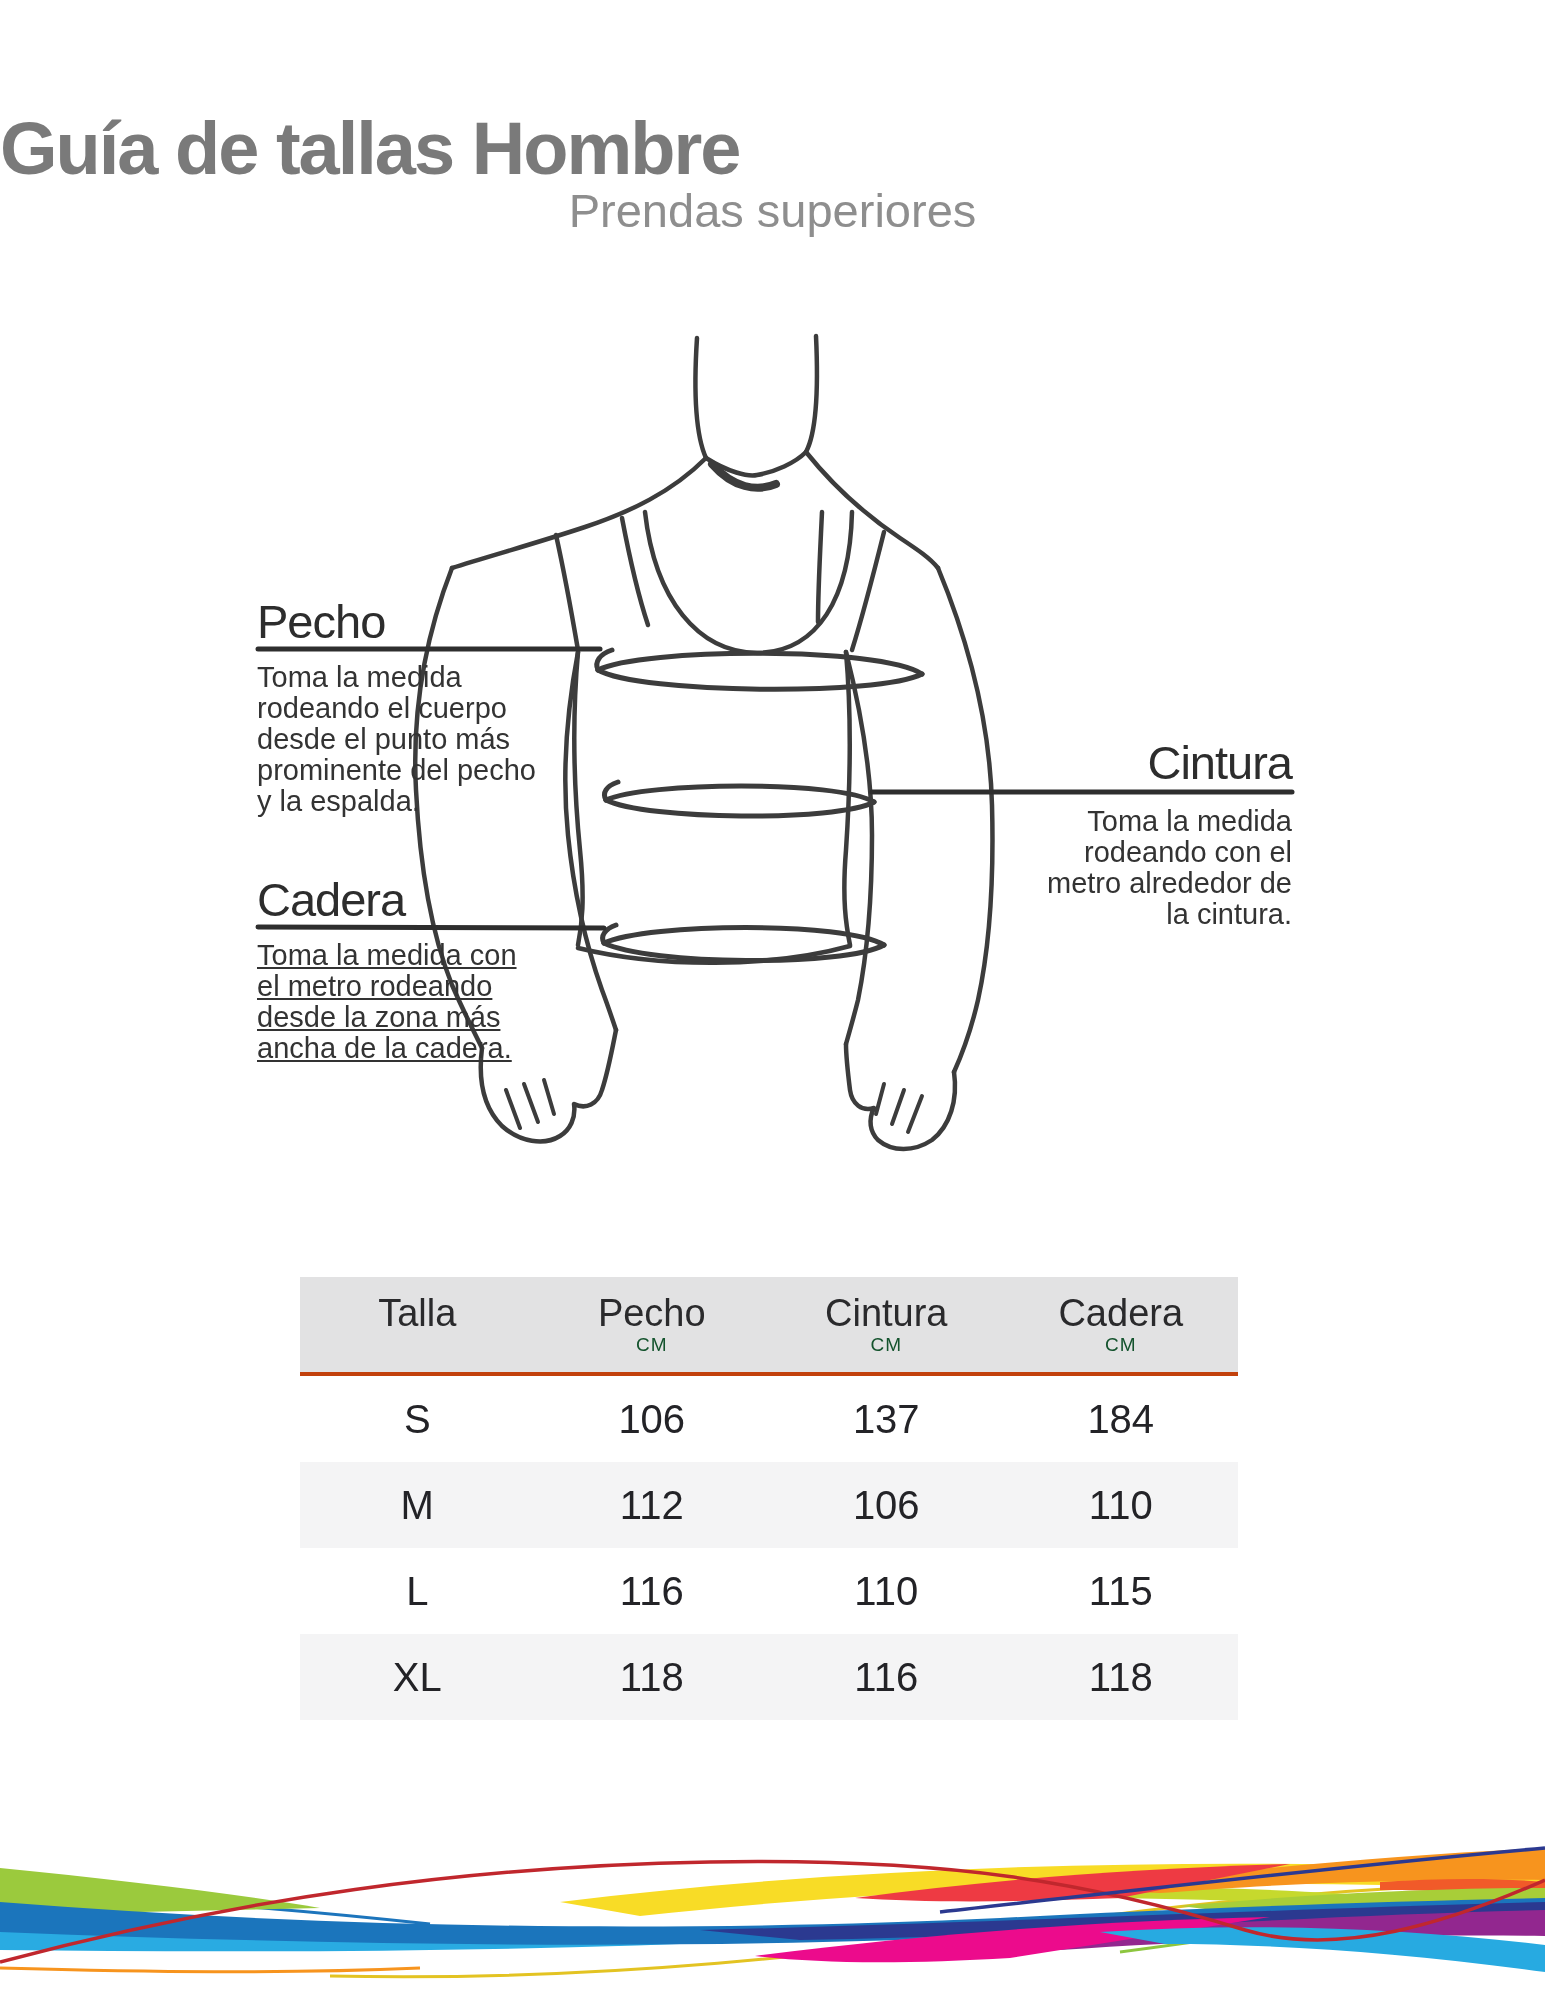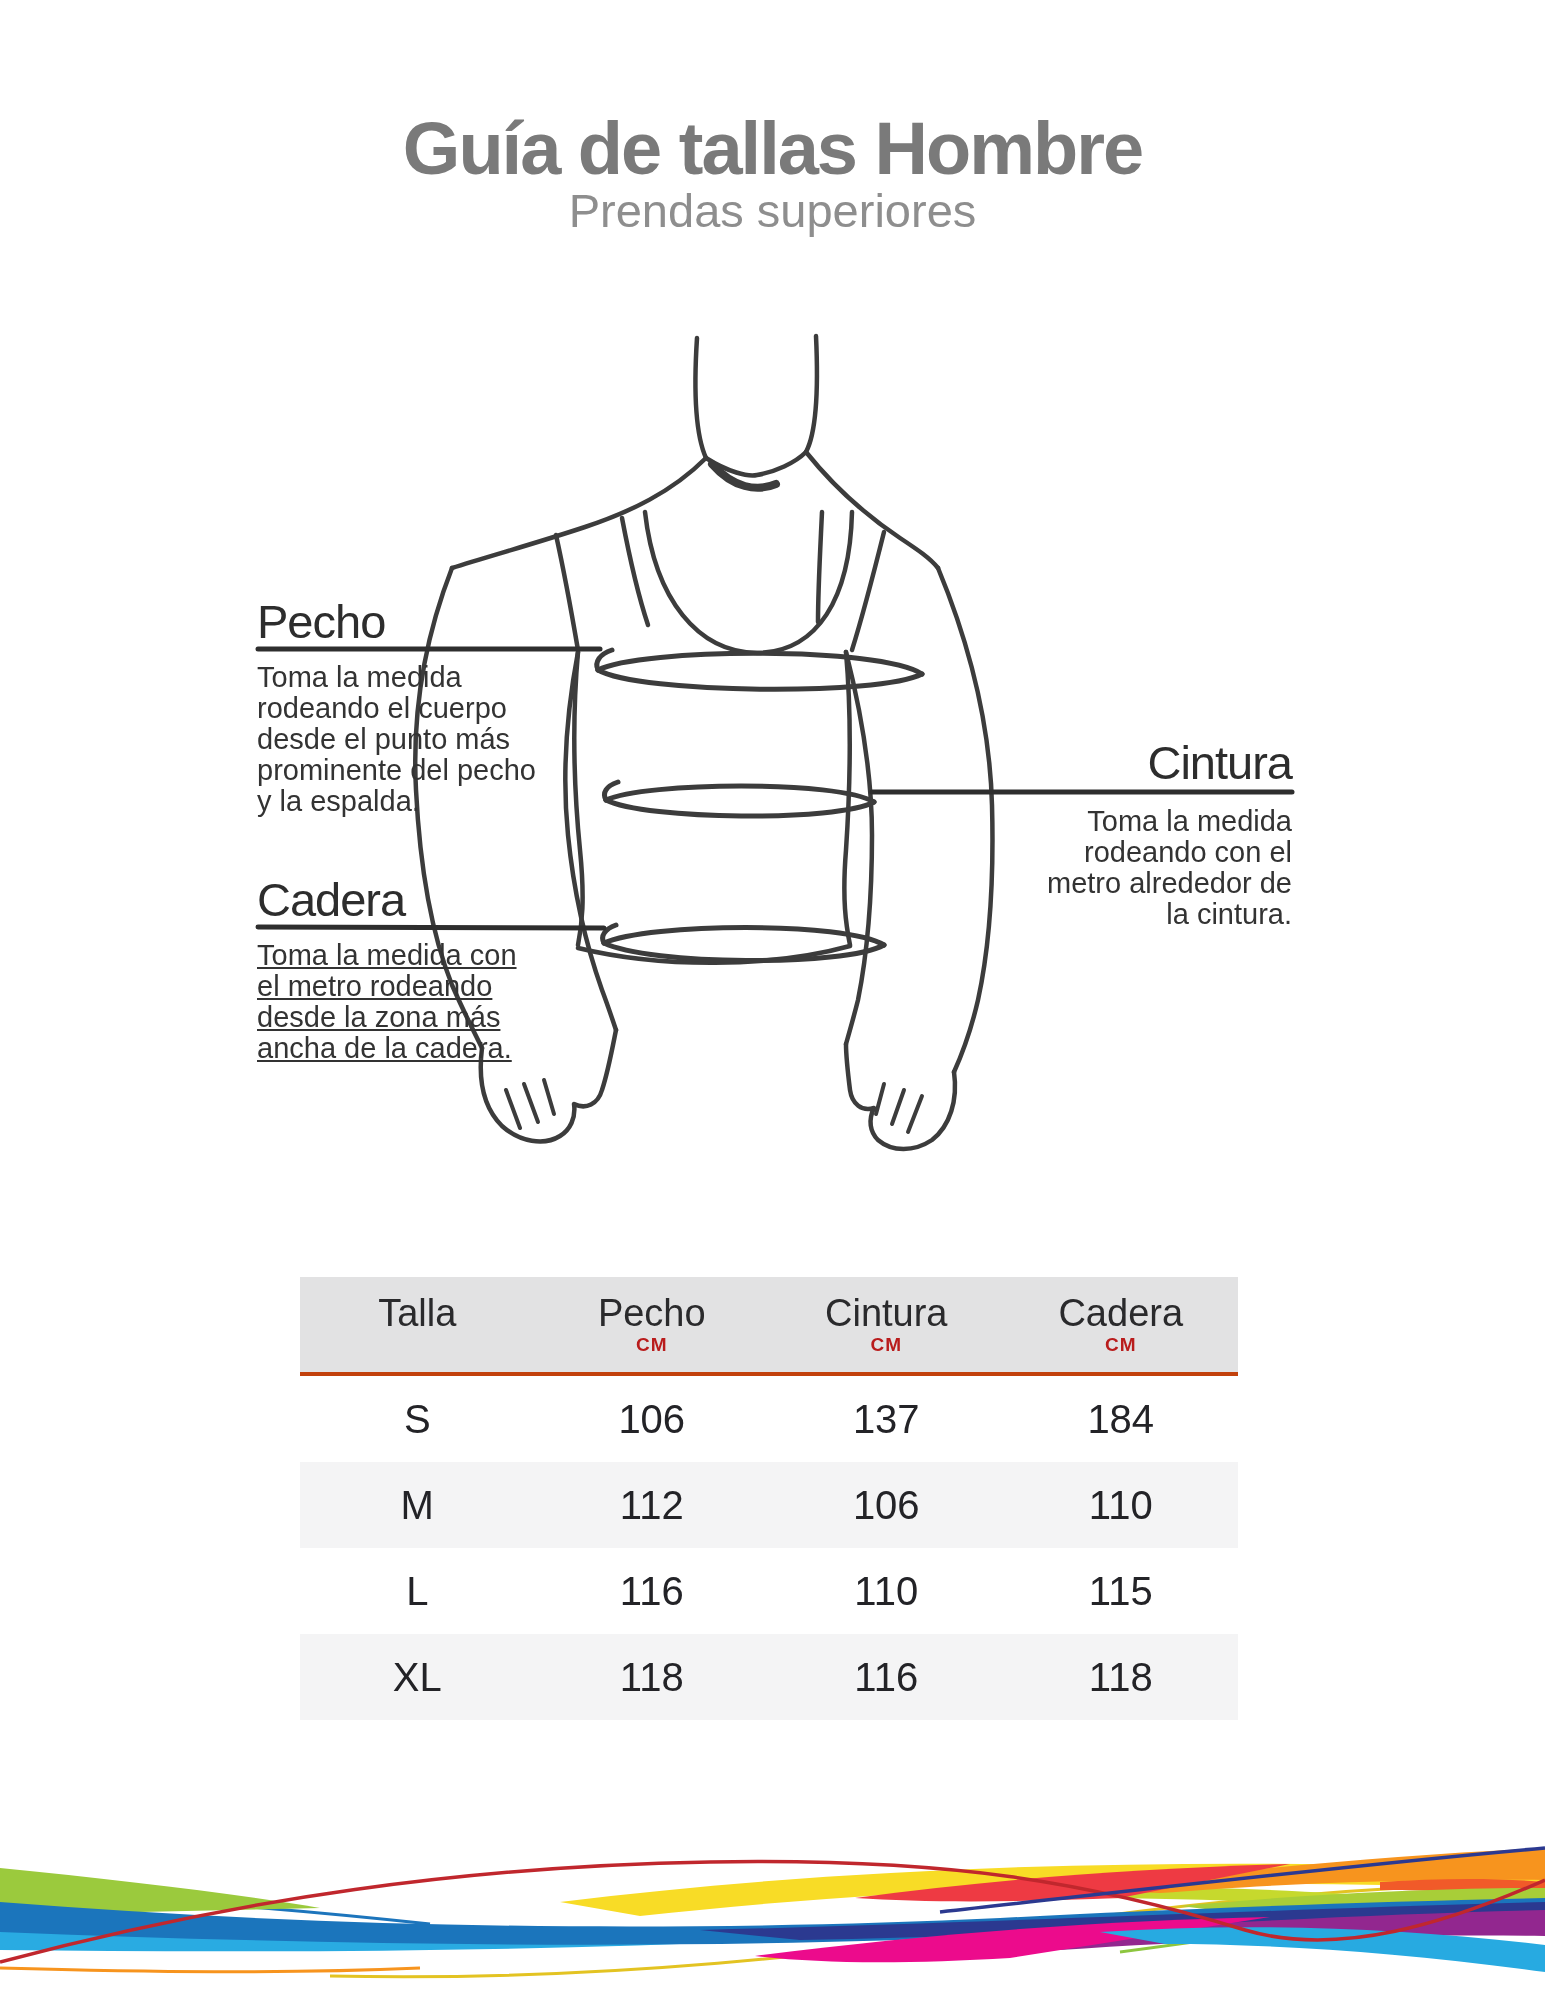--- a/index.html
+++ b/index.html
@@ -2,21 +2,21 @@
 <html><head>
 <meta charset="utf-8">
 <style>
   html,body{margin:0;padding:0;background:#ffffff;}
   .page{
     position:relative;width:1545px;height:2000px;background:#fff;overflow:hidden;
     font-family:"Liberation Sans",sans-serif;
   }
   
   .title{
-    position:absolute;top:112px;left:0;width:100%;text-align:center;
+    position:absolute;top:112px;left:0;width:100%;text-align:left;
     font-size:74px;line-height:74px;font-weight:700;color:#7a7a7a;letter-spacing:-2px;
   }
   .subtitle{
     position:absolute;top:186px;left:0;width:100%;text-align:center;
     font-size:47px;line-height:50px;font-weight:400;color:#8e8e8e;letter-spacing:0px;
   }
   
   .diagram{position:absolute;left:0;top:0;width:1545px;height:2000px;}
   
   .m-label{position:absolute;color:#2d2d2d;font-size:47px;line-height:52px;font-weight:400;letter-spacing:-1px;}
@@ -27,21 +27,21 @@
   .desc-cadera{left:257px;top:940px;width:262px;text-decoration:underline;}
   .lbl-cintura{right:253px;top:737px;text-align:right;}
   .desc-cintura{right:253px;top:806px;width:252px;text-align:right;}
   
   .size-table{position:absolute;left:300px;top:1277px;width:938px;}
   .thead{
     display:flex;height:95px;background:#e2e2e3;border-bottom:4px solid #c2410c;
   }
   .th{flex:1;display:flex;flex-direction:column;align-items:center;justify-content:center;}
   .th-label{font-size:38px;line-height:40px;color:#2a2a2c;letter-spacing:0px;}
-  .th-unit{font-size:19px;line-height:22px;color:#b91c1c;letter-spacing:1px;margin-top:1px;min-height:22px;font-weight:bold;}
+  .th-unit{font-size:19px;line-height:22px;color:#14532d;letter-spacing:1px;margin-top:1px;min-height:22px;}
   .trow{display:flex;height:86px;align-items:center;}
   .trow.alt{background:#f4f4f5;}
   .td{flex:1;text-align:center;font-size:40px;color:#232327;}
   
   .ribbon{position:absolute;left:0;top:1790px;width:1545px;height:210px;}
 </style>
 </head>
 <body>
 
 <div class="page">

